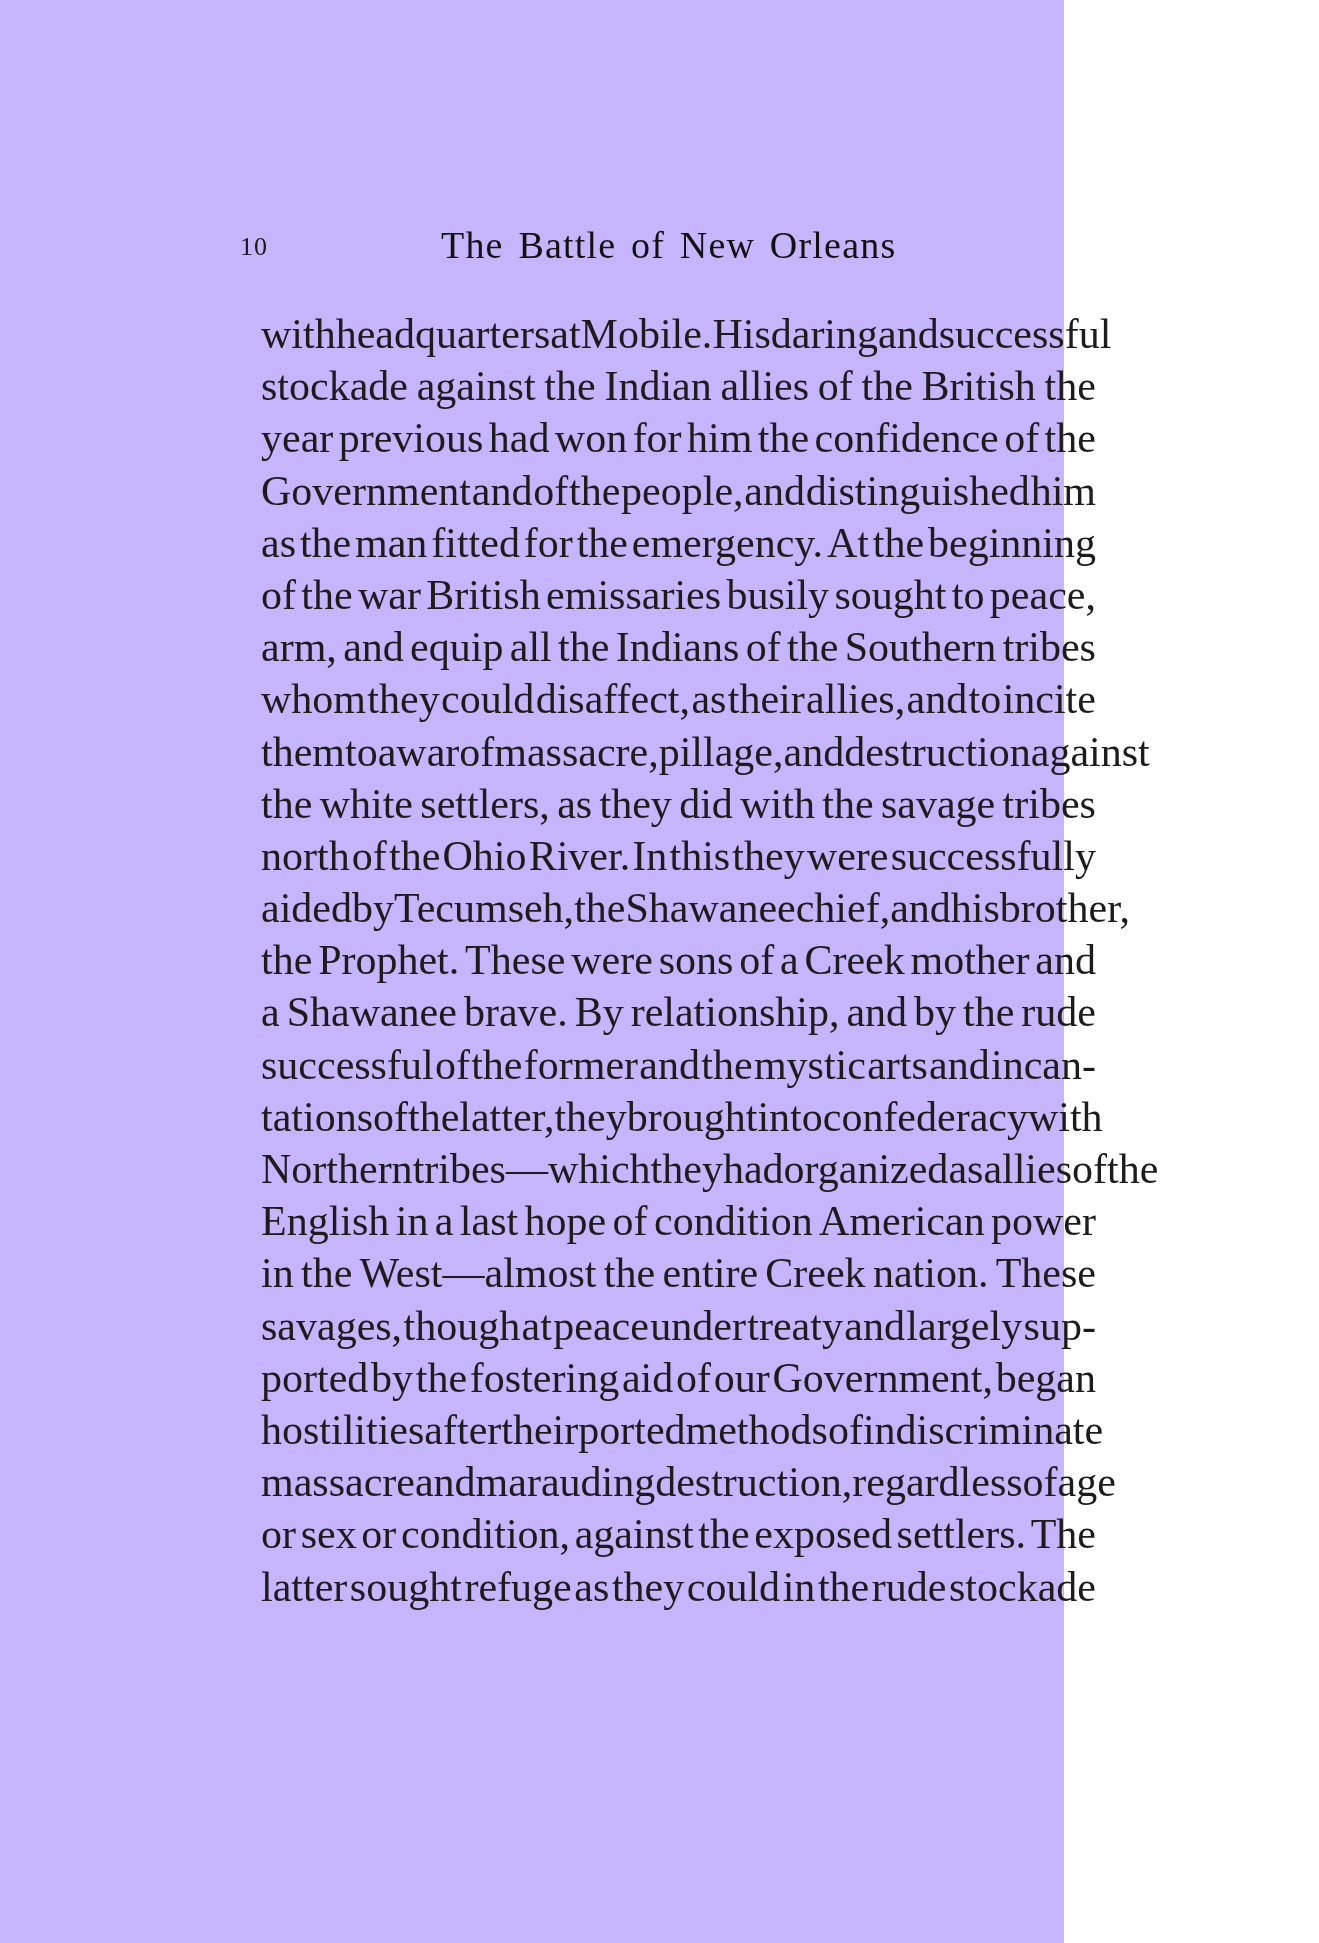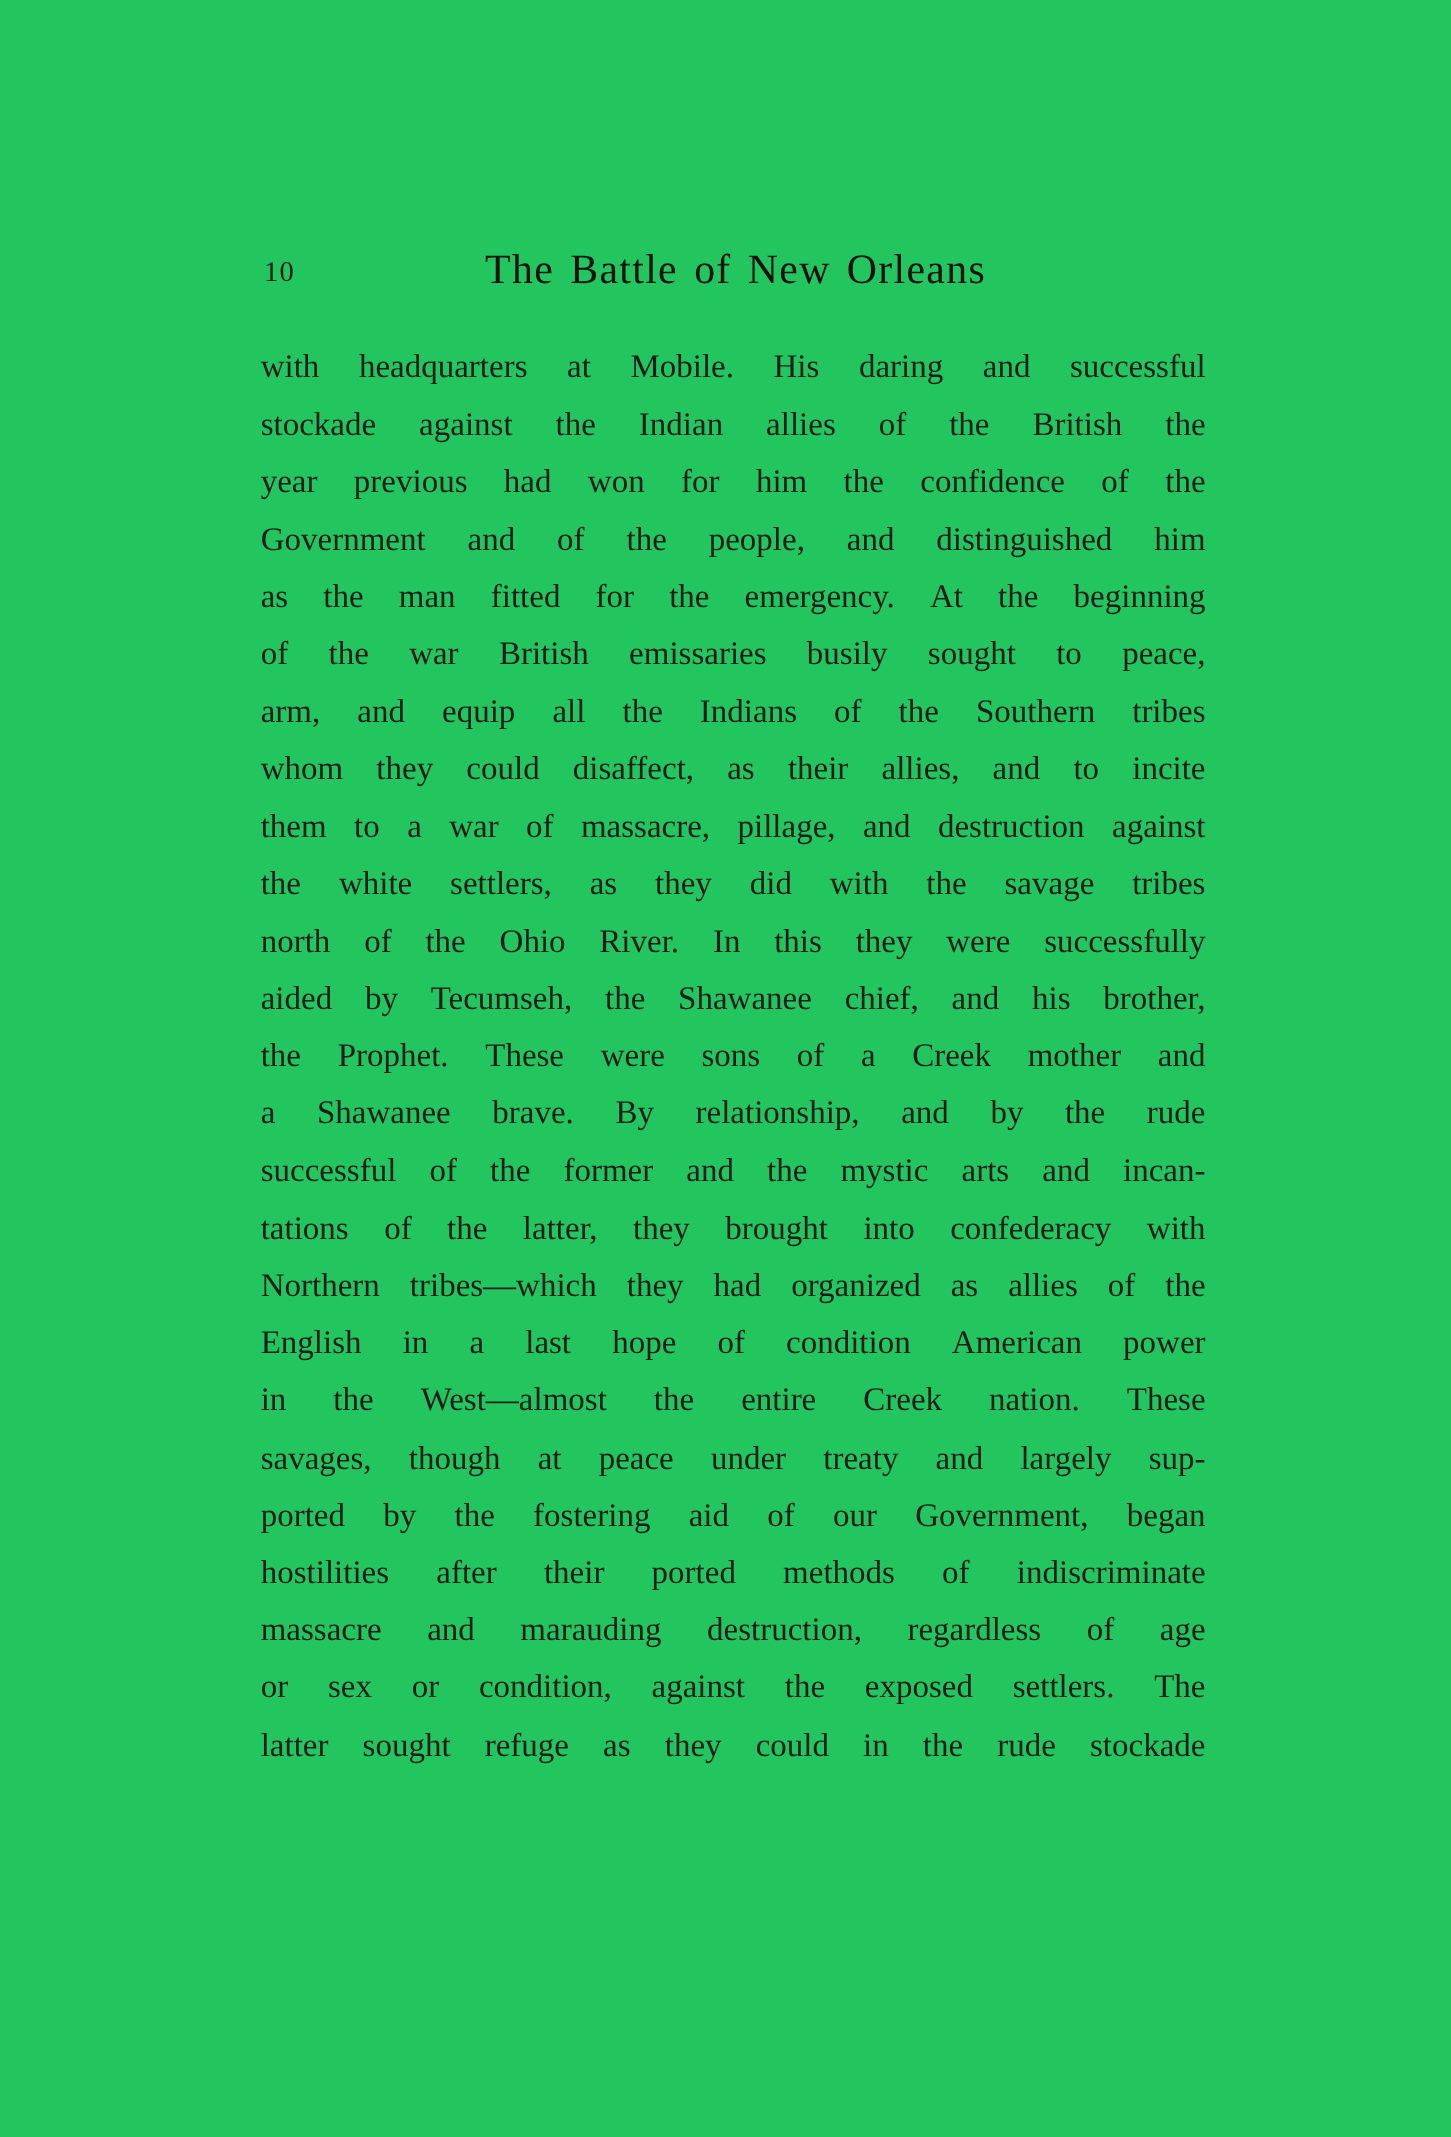--- a/index.html
+++ b/index.html
@@ -12,23 +12,23 @@
       height: 1943px;
       position: relative;
       overflow: hidden;
       color: #111111;
       font-family: "Liberation Serif", "DejaVu Serif", serif;
     }
     .page {
       position: absolute;
       left: 0;
       top: 0;
-      width: 1319px;
+      width: 1064px;
       height: 1943px;
-      background: #22c55e;
+      background: #c4b5fd;
     }
     .running-head {
       position: absolute;
       left: 237px;
       top: 222px;
       width: 859px;
       height: 48px;
     }
     .page-number {
       position: absolute;
@@ -53,25 +53,26 @@
     .body-text {
       position: absolute;
       left: 237px;
       top: 308px;
       width: 859px;
     }
     .line {
       display: block;
       height: 52.2px;
       line-height: 52.2px;
-      font-size: 30px;
+      font-size: 42px;
       text-align: justify;
       text-align-last: justify;
       white-space: nowrap;
       color: #1c1c1c;
+      margin-left: 24px;
     }
     .line-inner {
       display: flex;
       justify-content: space-between;
       width: 100%;
     }
     .word {
       display: inline-block;
     }
   </style>

